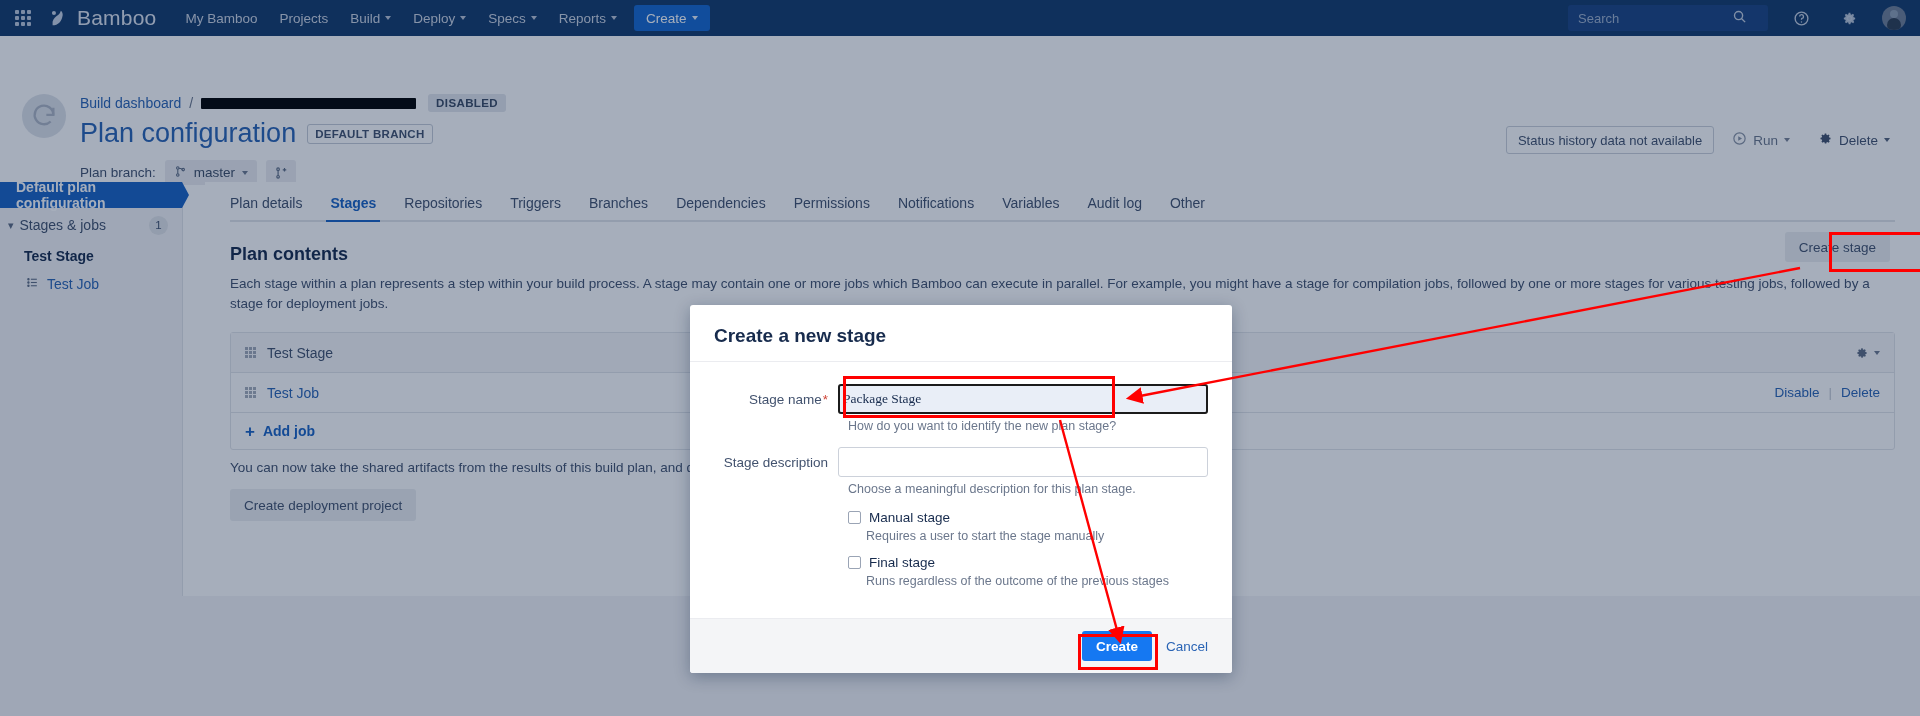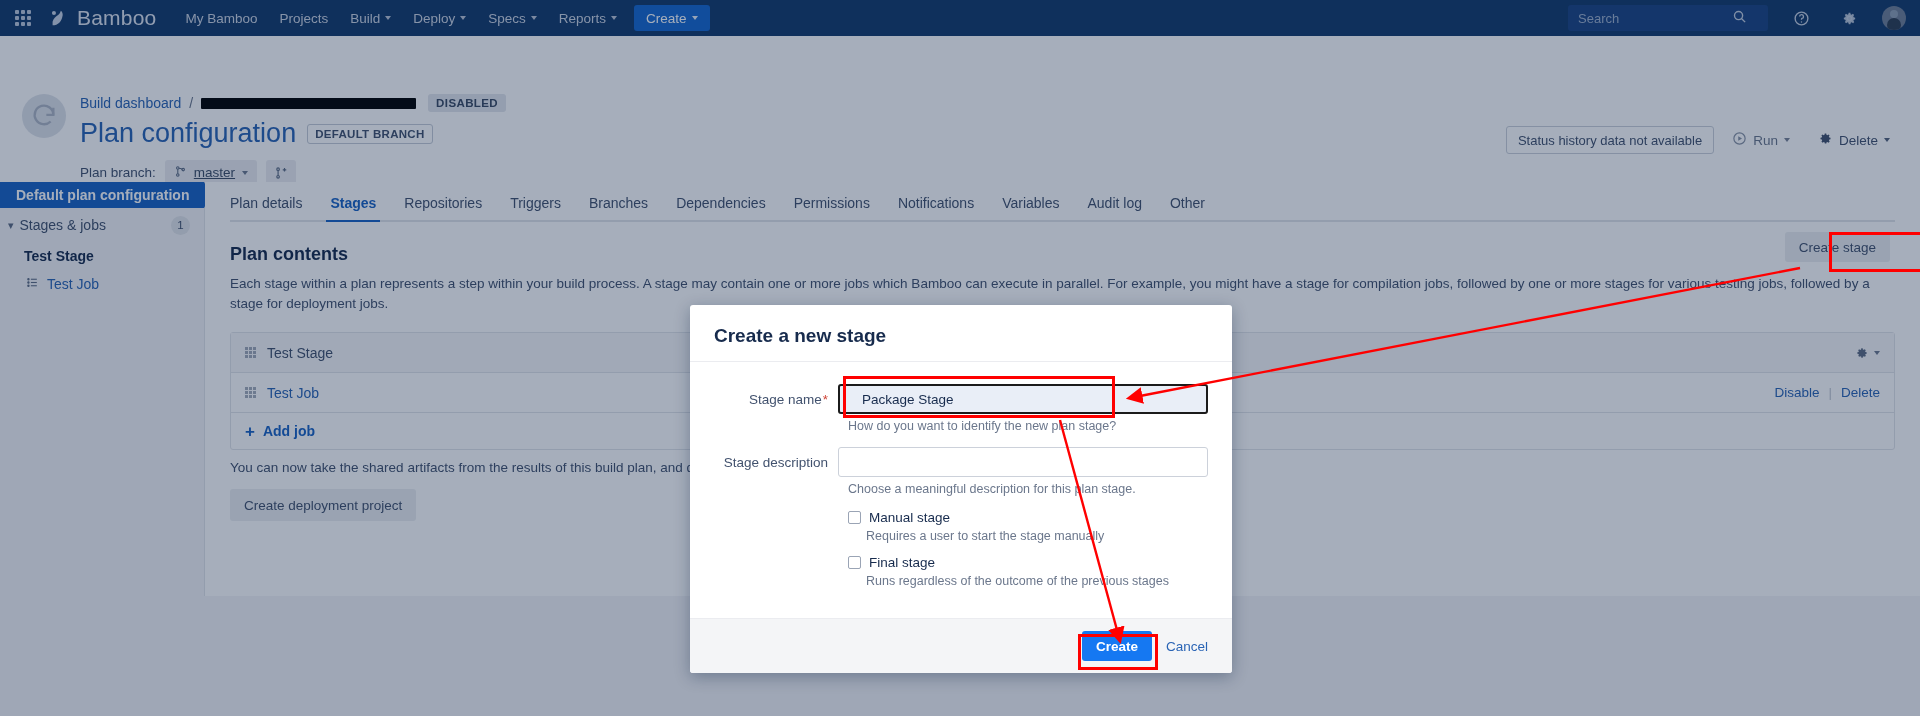--- a/index.html
+++ b/index.html
@@ -66,41 +66,41 @@
   }
   .title-row { position:absolute; left:80px; top:82px; display:flex; align-items:center; gap:11px;}
   .pagetitle { font-size:27px; color:#2a64b5; font-weight:500; }
   .badge-branch {
     border:1px solid #c5cbd6; color:#42526e; font-size:11.5px; font-weight:600;
     letter-spacing:.3px; padding:3px 7px; border-radius:3px; background:#fff;
   }
   .branchrow { position:absolute; left:80px; top:124px; display:flex; align-items:center; gap:9px; font-size:13.5px; color:#42526e;}
   .sel-branch {
     background:#ecedf1; border-radius:3px; height:25px; display:flex; align-items:center;
-    gap:7px; padding:0 9px; cursor:pointer; color:#3d4d66; font-size:13.5px;text-decoration:underline;
+    gap:7px; padding:0 9px; cursor:pointer; color:#3d4d66; font-size:13.5px;
   }
   .btn-newbranch {
     background:#ecedf1; border-radius:3px; height:25px; width:30px;
     display:flex;align-items:center;justify-content:center;cursor:pointer;
   }
   .head-actions { position:absolute; right:20px; top:90px; display:flex; align-items:center; gap:8px;}
   .btn-ghost {
     border:1px solid #ccd1da; background:#fff; color:#42526e; font-size:13px;
     height:28px; padding:0 11px; border-radius:3px; display:flex; align-items:center; cursor:pointer;
     font-family:"Liberation Sans", sans-serif;
   }
   .btn-flat {
     background:transparent; color:#6b778c; font-size:13.5px; height:28px; padding:0 10px;
     border-radius:3px; display:flex; align-items:center; gap:6px; cursor:pointer; border:0;
     font-family:"Liberation Sans", sans-serif;
   }
   .btn-flat.dark { color:#42526e; }
 
   
-  .sidebar { position:absolute; top:182px; left:0; width:205px; height:534px; background:#f4f5f7; border-right:1px solid #e2e4e9;}
+  .sidebar { position:absolute; top:182px; left:0; width:183px; height:534px; background:#f4f5f7; border-right:1px solid #e2e4e9;}
   .side-active {
     background:#1a63c4; color:#fff; font-size:14px; font-weight:700; height:26px;
     display:flex; align-items:center; padding-left:16px; position:relative;
   }
   .side-active::after{
     content:""; position:absolute; right:-7px; top:0;
     border-top:13px solid transparent; border-bottom:13px solid transparent; border-left:7px solid #1a63c4;
   }
   .side-group {
     display:flex; align-items:center; height:34px; padding:0 14px 0 8px; color:#42526e; font-size:14px;
@@ -173,22 +173,22 @@
     background:#fff; border-radius:3px; box-shadow:0 4px 16px rgba(9,30,66,.32);
   }
   .modal-head { padding:20px 24px 14px 24px; border-bottom:1px solid #ebecf0;}
   .modal-title { font-size:19px; color:#172b4d; font-weight:600;}
   .modal-body { padding:22px 24px 18px 24px; }
   .frow { display:flex; align-items:center; margin-bottom:2px; }
   .flabel { width:124px; text-align:right; padding-right:10px; font-size:13.5px; color:#42526e;}
   .req { color:#d04437; margin-left:1px; }
   .finput {
     flex:1; height:30px; border:1px solid #ccd1da; border-radius:3px;
-    padding:0 22px; font-size:13.5px; color:#172b4d; outline:none; background:#fff;
-    font-family:Liberation Sans, sans-serif;
+    padding:0 3px; font-size:13.5px; color:#172b4d; outline:none; background:#fff;
+    font-family:Liberation Serif, serif;
   }
   .finput.focused { border:2px solid #1b1b1b; background:#e9eef7; }
   .fhint { margin:5px 0 14px 134px; font-size:12.5px; color:#6b778c;}
   .cbrow { display:flex; align-items:center; margin-left:134px; gap:8px; }
   .cbox { width:13px; height:13px; border:1px solid #9aa4b5; border-radius:2px; background:#fff; cursor:pointer;}
   .cblabel { font-size:13.5px; color:#172b4d; }
   .cbhint { margin:4px 0 12px 152px; font-size:12.5px; color:#6b778c;}
   .modal-foot {
     background:#f4f5f7; border-top:1px solid #ebecf0; padding:12px 24px;
     display:flex; align-items:center; justify-content:flex-end; gap:14px;

